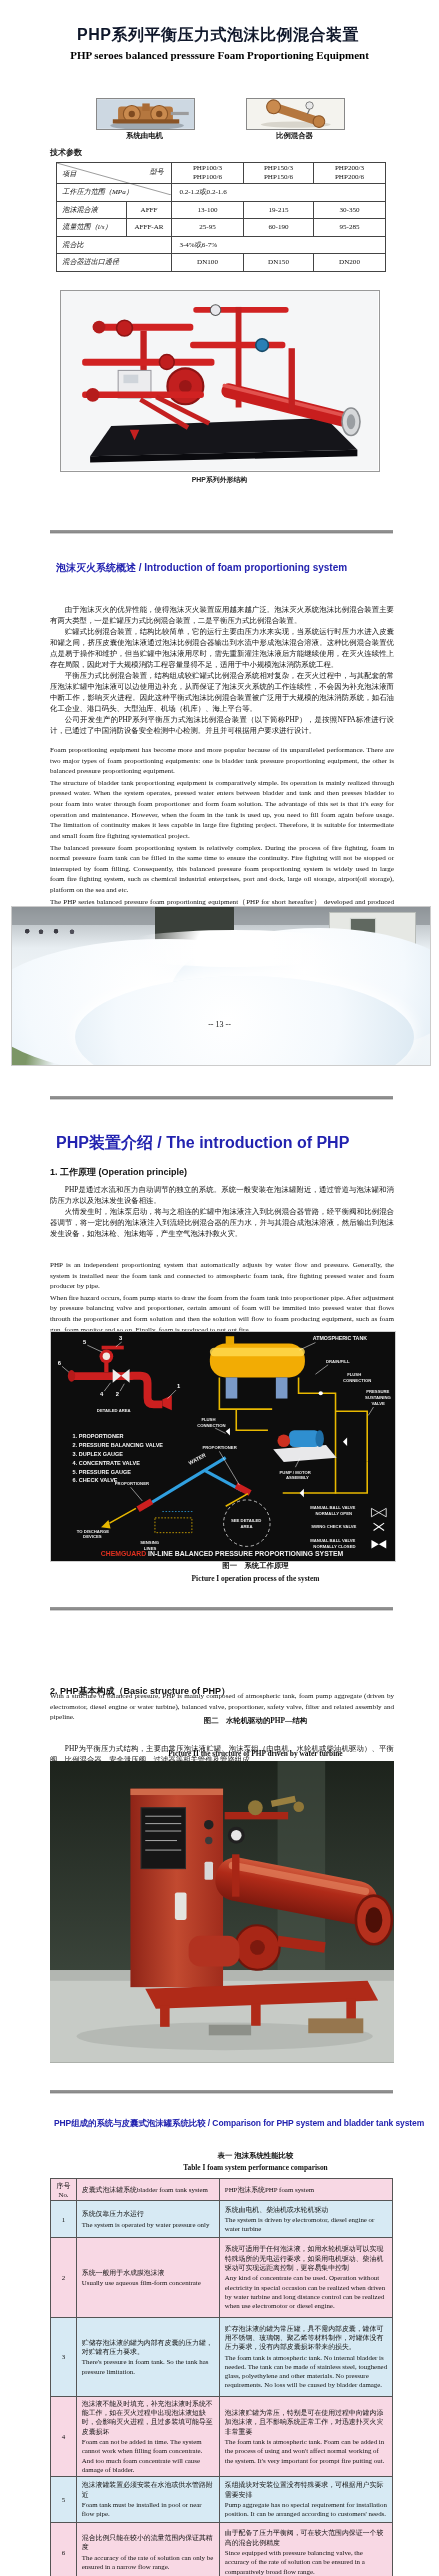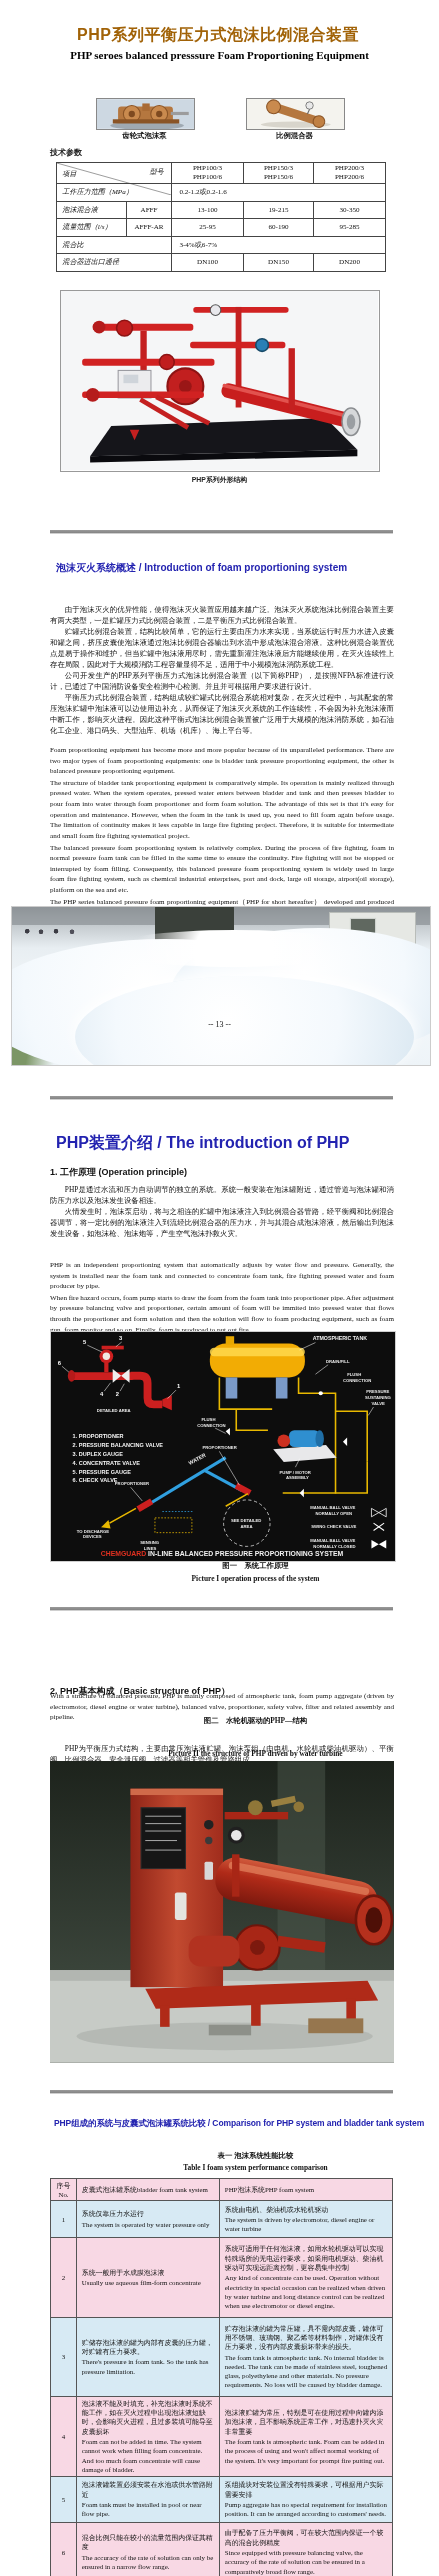--- a/index.html
+++ b/index.html
@@ -1,21 +1,21 @@
 <!DOCTYPE html>
 <html style="font-size:8.5px"><head>
 <meta charset="utf-8">
 <style>
   html,body{margin:0;padding:0;background:#fff;}
   .page{position:relative;width:439px;height:2576px;background:#ffffff;overflow:hidden;
         font-family:"Liberation Serif",serif;color:#111;}
   .abs{position:absolute;}
   
   .title-cn{top:25.4px;left:0;width:436px;text-align:center;font-family:"Liberation Sans",sans-serif;
-            font-weight:bold;font-size:16px;letter-spacing:0.5px;color:#a16207;}
+            font-weight:bold;font-size:16px;letter-spacing:0.5px;color:#0f172a;}
   .title-en{top:49px;left:0;width:439px;text-align:center;font-family:"Liberation Serif",serif;
             font-weight:bold;font-size:11px;color:#000;}
   
   .pbox{border:0.5px solid #888;background:#f4f6f8;overflow:hidden;}
   .pbox1{top:98px;left:96px;width:97px;height:30px;}
   .pbox2{top:98px;left:246px;width:97px;height:30px;}
   .pcap{top:131px;font-size:7.4px;font-weight:bold;text-align:center;font-family:"Liberation Sans",sans-serif;}
   .pcap1{left:96px;width:97px;}
   .pcap2{left:246px;width:97px;}
   
@@ -129,21 +129,21 @@
       <ellipse cx="92" cy="48" rx="66" ry="6" fill="#d8d5cc"></ellipse>
       <g transform="rotate(18 92 28)">
         <rect x="40" y="20" width="104" height="16" rx="7" fill="#b5773f"></rect>
         <circle cx="48" cy="28" r="13" fill="#c98a4e" stroke="#8a5426" stroke-width="2"></circle>
         <circle cx="138" cy="28" r="11" fill="#c08043" stroke="#8a5426" stroke-width="2"></circle>
       </g>
       <circle cx="118" cy="12" r="7" fill="#e8e8e8" stroke="#666" stroke-width="1.5"></circle>
       <line x1="118" y1="19" x2="114" y2="28" stroke="#666" stroke-width="2"></line>
     </svg>
   </div>
-  <div class="abs pcap pcap1">齿轮式泡沫泵</div>
+  <div class="abs pcap pcap1">系统由电机</div>
   <div class="abs pcap pcap2">比例混合器</div>
 
   <div class="abs tech-head">技术参数</div>
   <table class="tech">
     <colgroup>
         <col style="width:70px">
         <col style="width:45px">
         <col style="width:72px">
         <col style="width:70px">
         <col style="width:72px">
@@ -235,22 +235,22 @@
       <polygon points="130,262 148,262 139,282" fill="#c42020"></polygon>
     </svg>
   </div>
   <div class="abs photo1-cap">PHP系列外形结构</div>
 
   <div class="abs divider d1"></div>
   <div class="abs sec-head sh1">泡沫灭火系统概述 / Introduction of foam proportioning system</div>
   <div class="abs txt cnp t-intro">
     <p>由于泡沫灭火的优异性能，使得泡沫灭火装置应用越来越广泛。泡沫灭火系统泡沫比例混合装置主要有两大类型，一是贮罐压力式比例混合装置，二是平衡压力式比例混合装置。</p>
     <p>贮罐式比例混合装置，结构比较简单，它的运行主要由压力水来实现，当系统运行时压力水进入皮囊和罐之间，挤压皮囊使泡沫液通过泡沫比例混合器输出到水流中形成泡沫混合溶液。这种比例混合装置优点是易于操作和维护，但当贮罐中泡沫液用尽时，需先重新灌注泡沫液后方能继续使用，在灭火连续性上存在局限，因此对于大规模消防工程容量显得不足，适用于中小规模泡沫消防系统工程。</p>
+    <p>平衡压力式比例混合装置，结构组成较贮罐式比例混合系统相对复杂，在灭火过程中，与其配套的常压泡沫贮罐中泡沫液可以边使用边补充，从而保证了泡沫灭火系统的工作连续性，不会因为补充泡沫液而中断工作，影响灭火进程。因此这种平衡式泡沫比例混合装置被广泛用于大规模的泡沫消防系统，如石油化工企业、港口码头、大型油库、机场（机库）、海上平台等。</p>
     <p>公司开发生产的PHP系列平衡压力式泡沫比例混合装置（以下简称PHP），是按照NFPA标准进行设计，已通过了中国消防设备安全检测中心检测。并且并可根据用户要求进行设计。</p>
-    <p>平衡压力式比例混合装置，结构组成较贮罐式比例混合系统相对复杂，在灭火过程中，与其配套的常压泡沫贮罐中泡沫液可以边使用边补充，从而保证了泡沫灭火系统的工作连续性，不会因为补充泡沫液而中断工作，影响灭火进程。因此这种平衡式泡沫比例混合装置被广泛用于大规模的泡沫消防系统，如石油化工企业、港口码头、大型油库、机场（机库）、海上平台等。</p>
   </div>
   <div class="abs txt enp t-intro-en">
     <p>Foam proportioning equipment has become more and more popular because of its unparalleled performance. There are two major types of foam proportioning equipments: one is bladder tank pressure proportioning equipment, the other is balanced pressure proportioning equipment.</p>
     <p>The structure of bladder tank proportioning equipment is comparatively simple. Its operation is mainly realized through pressed water. When the system operates, pressed water enters between bladder and tank and then presses bladder to pour foam into water through foam proportioner and form foam solution. The advantage of this set is that it's easy for operation and maintenance. However, when the foam in the tank is used up, you need to fill foam again before usage. The limitation of continuity makes it less capable in large fire fighting project. Therefore, it is suitable for intermediate and small foam fire fighting systematical project.</p>
     <p>The balanced pressure foam proportioning system is relatively complex. During the process of fire fighting, foam in normal pressure foam tank can be filled in the same time to ensure the continuity. Fire fighting will not be stopped or interrupted by foam filling. Consequently, this balanced pressure foam proportioning system is widely used in large foam fire fighting system, such as chemical industrial enterprises, port and dock, large oil storage, airport(oil storage), platform on the sea and etc.</p>
     <p>The PHP series balanced pressure foam proportioning equipment（PHP for short hereafter） developed and produced by our Company. This foam system is designed according to NFPA Standard and passed the test of China Fire Protection Safety and Test Center. In addition, may design products according to customers' demands.</p>
   </div>
 
   <div class="abs foam">
     <div class="wallshadow"></div>
@@ -268,21 +268,21 @@
   <div class="abs pageno">-- 13 --</div>
 
   <div class="abs divider d2"></div>
   <div class="abs sec-head sh2">PHP装置介绍 / The introduction of PHP</div>
   <div class="abs sub-head subh1">1.  工作原理 (Operation principle)</div>
   <div class="abs txt cnp t-op-cn">
     <p>PHP是通过水流和压力自动调节的独立的系统。系统一般安装在泡沫罐附近，通过管道与泡沫罐和消防压力水以及泡沫发生设备相连。</p>
     <p>火情发生时，泡沫泵启动，将与之相连的贮罐中泡沫液注入到比例混合器管路，经平衡阀和比例混合器调节，将一定比例的泡沫液注入到流经比例混合器的压力水，并与其混合成泡沫溶液，然后输出到泡沫发生设备，如泡沫枪、泡沫炮等，产生空气泡沫扑救火灾。</p>
   </div>
   <div class="abs txt enp t-op-en">
-    <p>PHP is an independent proportioning system that automatically adjusts by water flow and pressure. Generally, the system is installed near the foam tank and connected to concentrate foam tank, fire fighting pressed water and foam producer by pipe.</p>
+    <p>PHP is an independent proportioning system that automatically adjusts by water flow and pressure. Generally, the system is installed near the foam tank and connected to atmospheric foam tank, fire fighting pressed water and foam producer by pipe.</p>
     <p>When fire hazard occurs, foam pump starts to draw the foam from the foam tank into proportioner pipe. After adjustment by pressure balancing valve and proportioner, certain amount of foam will be immited into pressed water that flows throuth the proportioner and form solution and then the solution will flow to foam producing equipment, such as foam gun, foam monitor and so on. Finally, foam is produced to put out fire.</p>
   </div>
 
   <div class="abs diag">
     <svg width="342" height="226" viewBox="0 0 646 428">
       <rect width="646" height="428" fill="#0d0d0d"></rect>
 
       <rect x="34" y="76" width="122" height="15" rx="4" fill="#cc1f1f"></rect>
       <ellipse cx="38" cy="83" rx="7" ry="11" fill="#b51a1a"></ellipse>
       <circle cx="104" cy="46" r="13" fill="#cc1f1f"></circle>

